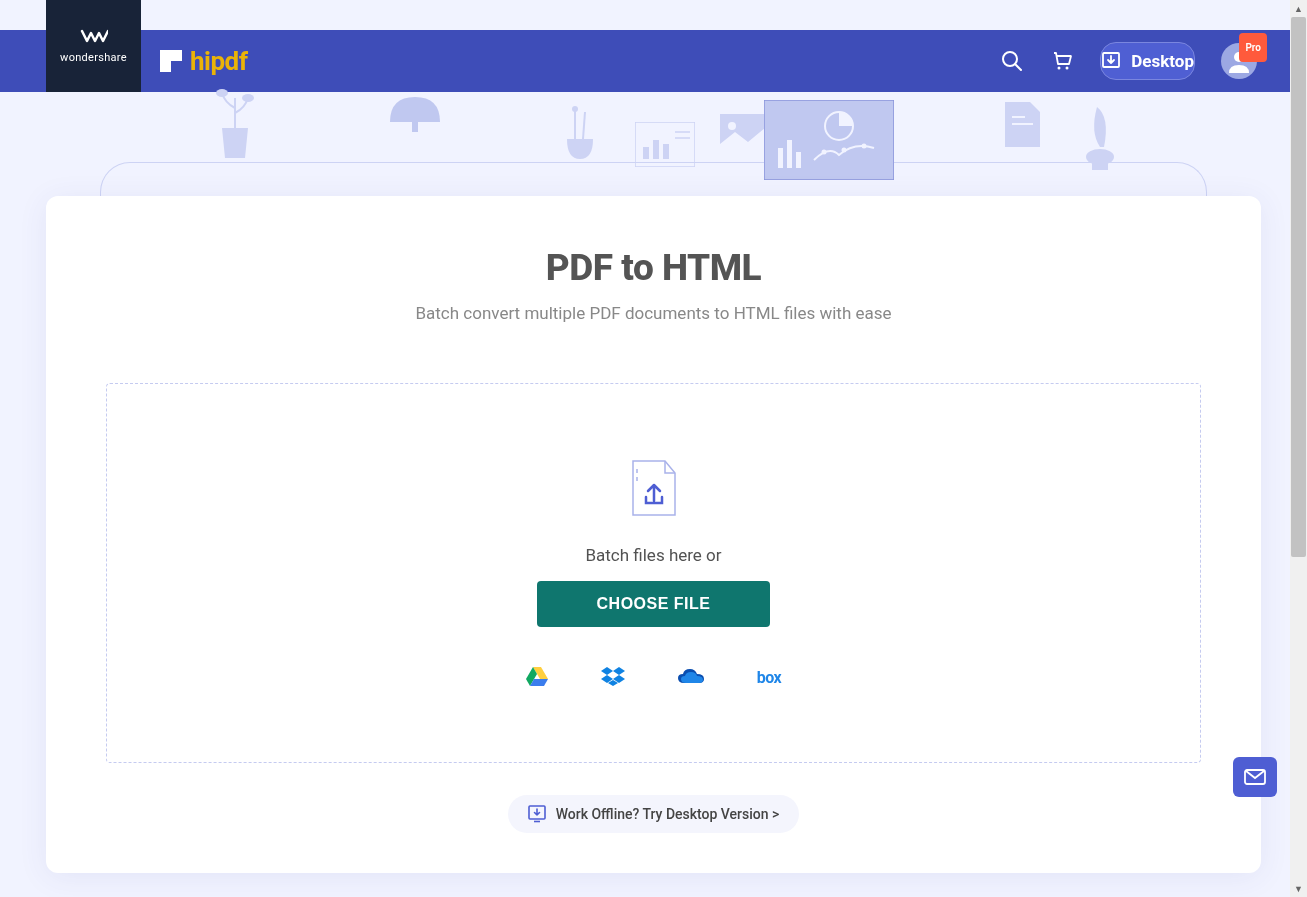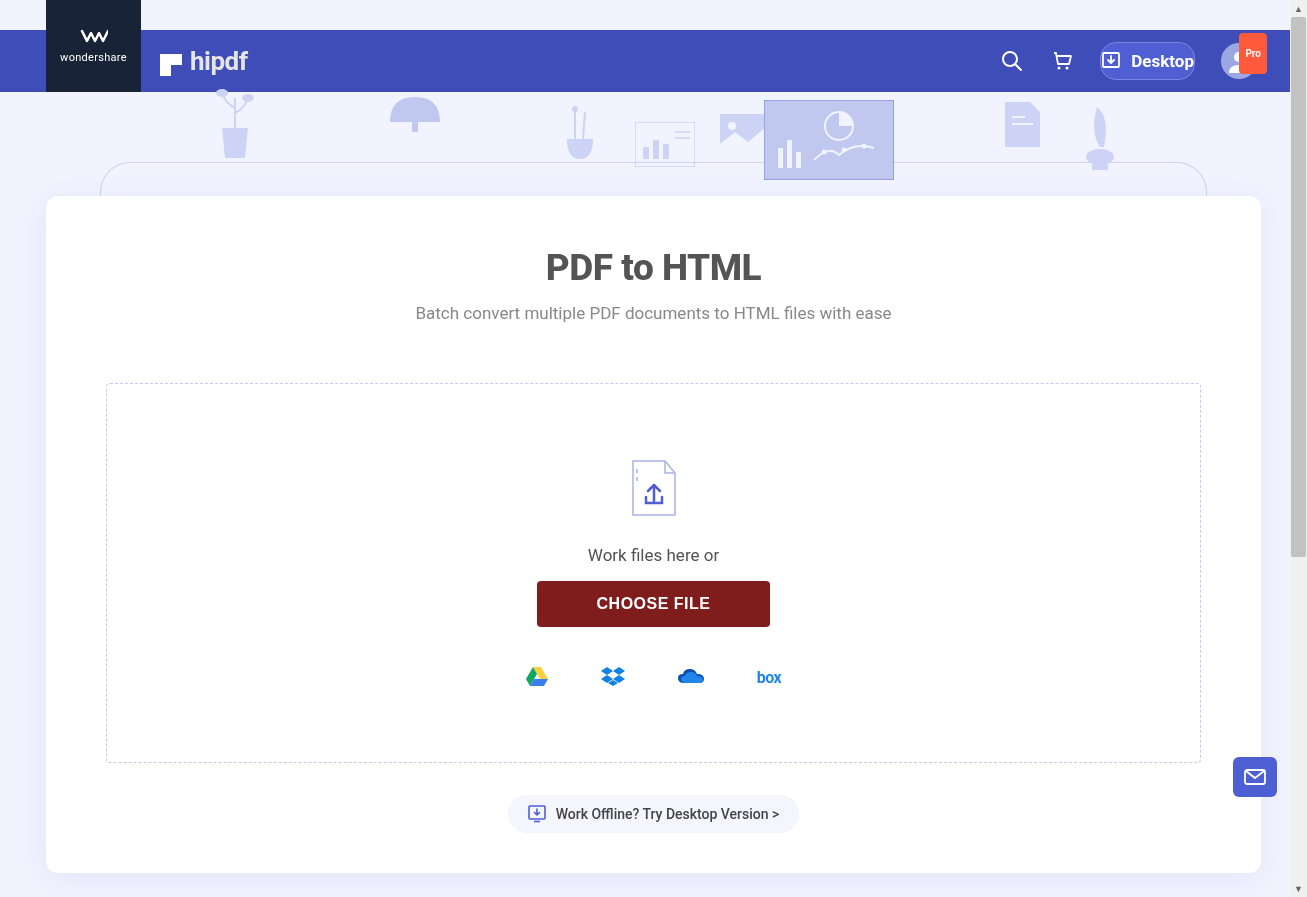--- a/index.html
+++ b/index.html
@@ -41,23 +41,23 @@
       height: 16px;
       margin-bottom: 6px;
     }
     .wondershare-text {
       font-size: 11px;
       font-weight: 400;
       letter-spacing: 0.3px;
     }
     .hipdf-logo {
       display: flex;
-      align-items: flex-end;
+      align-items: center;
       margin-left: 160px;
-      color: #e5e5e5;
+      color: #eab308;
     }
     .hipdf-icon {
       width: 22px;
       height: 22px;
       margin-right: 8px;
     }
     .hipdf-text {
       font-size: 26px;
       font-weight: 700;
       letter-spacing: -0.5px;
@@ -115,21 +115,21 @@
       justify-content: center;
     }
     .pro-badge {
       position: absolute;
       top: -10px;
       right: -10px;
       background: #ff5a3c;
       color: #fff;
       font-size: 10px;
       font-weight: 600;
-      padding: 15px 6px;
+      padding: 9px 6px;
       border-radius: 4px;
     }
     .hero-bg {
       position: relative;
       height: 100px;
       overflow: visible;
     }
     .deco {
       position: absolute;
       opacity: 1;
@@ -182,21 +182,21 @@
     .upload-doc-icon {
       width: 46px;
       height: 58px;
     }
     .drop-text {
       font-size: 17px;
       color: #525252;
       margin-top: 8px;
     }
     .choose-btn {
-      background: #7f1d1d;
+      background: #0f766e;
       color: #fff;
       font-size: 16px;
       font-weight: 700;
       letter-spacing: 0.5px;
       padding: 14px 60px;
       border: none;
       border-radius: 4px;
       cursor: pointer;
       margin-top: -4px;
     }
@@ -386,21 +386,21 @@
 
   <div class="dropzone">
     <svg class="upload-doc-icon" viewBox="0 0 46 58">
       <path d="M2 2 L34 2 L44 14 L44 56 L2 56 Z" fill="none" stroke="#a9b2ea" stroke-width="1.5"></path>
       <path d="M34 2 L34 14 L44 14" fill="none" stroke="#a9b2ea" stroke-width="1.5"></path>
       <line x1="6" y1="10" x2="6" y2="14" stroke="#a9b2ea" stroke-width="1.5"></line>
       <line x1="6" y1="18" x2="6" y2="22" stroke="#a9b2ea" stroke-width="1.5"></line>
       <path d="M23 42 L23 26 M17 32 L23 26 L29 32" stroke="#4e5ed3" stroke-width="2.5" fill="none" stroke-linecap="round" stroke-linejoin="round"></path>
       <path d="M15 38 L15 44 L31 44 L31 38" stroke="#4e5ed3" stroke-width="2.5" fill="none" stroke-linecap="round"></path>
     </svg>
-    <div class="drop-text">Work files here or</div>
+    <div class="drop-text">Batch files here or</div>
     <button class="choose-btn">CHOOSE FILE</button>
     <div class="cloud-row">
       <div class="cloud-icon">
         <svg width="22" height="20" viewBox="0 0 22 20">
           <path d="M7 0 L15 0 L22 12 L14 12 Z" fill="#ffcf3f"></path>
           <path d="M7 0 L0 12 L4 19 L11 7 Z" fill="#11a861"></path>
           <path d="M4 19 L18 19 L22 12 L8 12 Z" fill="#3b7ded"></path>
         </svg>
       </div>
       <div class="cloud-icon">

